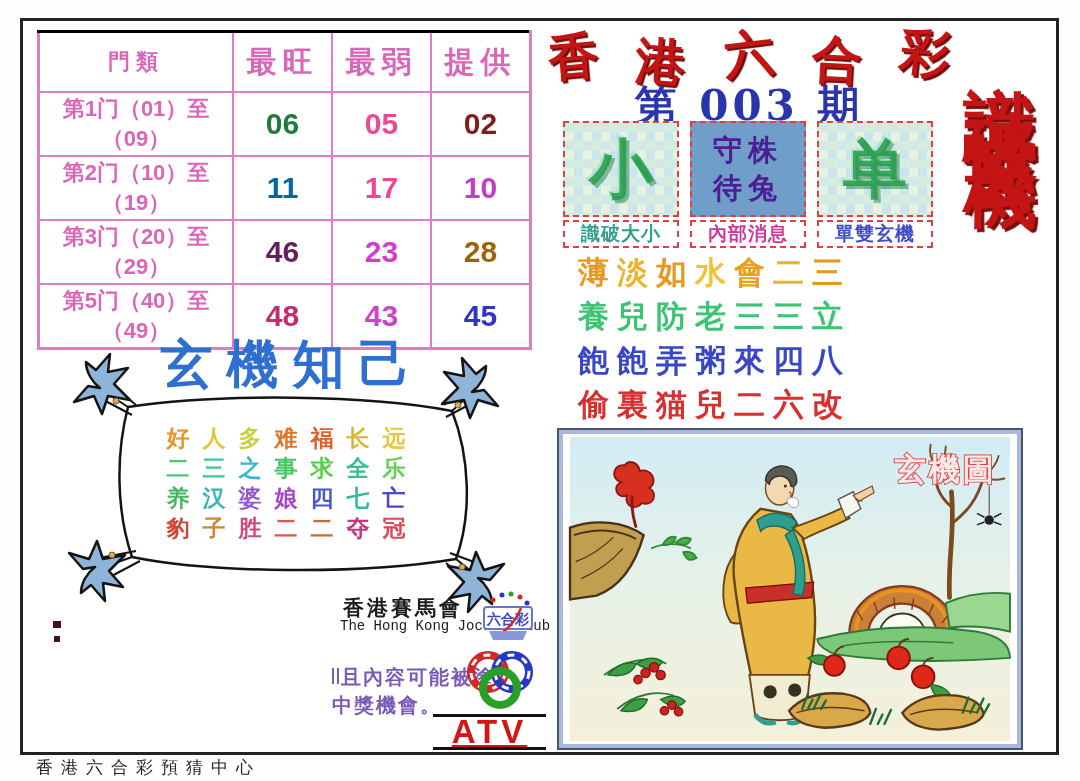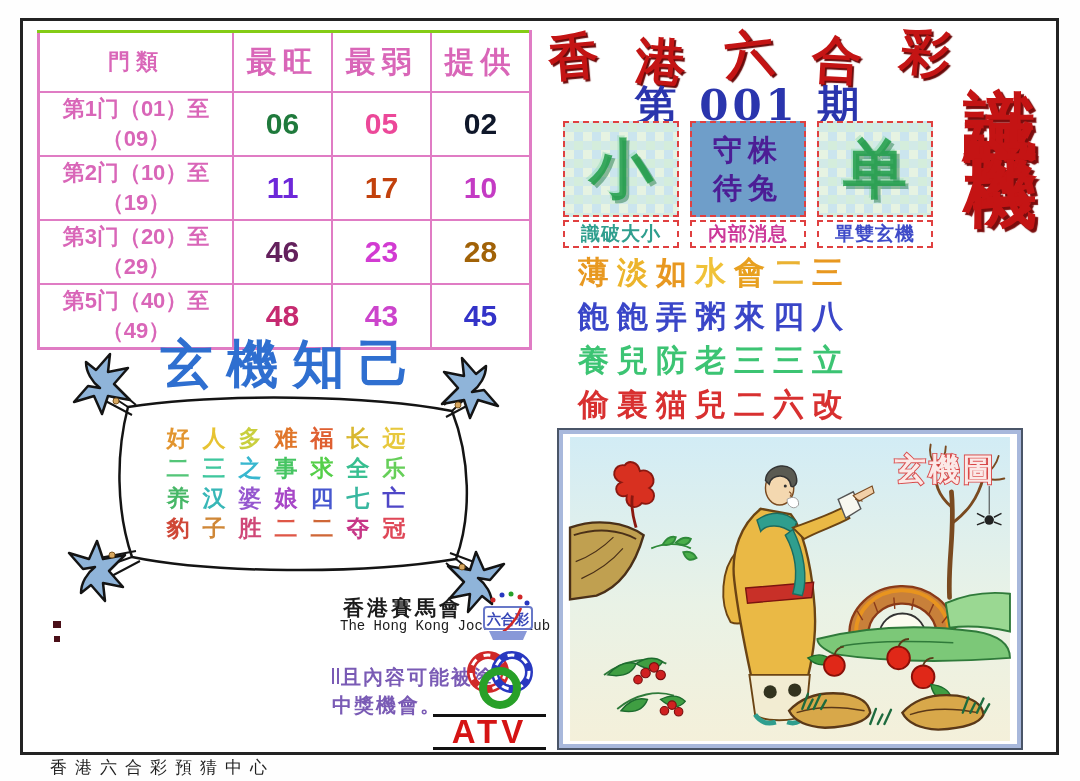--- a/index.html
+++ b/index.html
@@ -6,21 +6,21 @@
   .canvas{position:relative;width:1080px;height:781px;background:#fefefe;overflow:hidden;
           font-family:"Liberation Sans",sans-serif;}
   .frame{position:absolute;left:20px;top:18px;width:1033px;height:731px;border:3px solid #232323;background:#fff;}
 
   
   .ltable{position:absolute;left:37px;top:30px;border-collapse:collapse;}
   .ltable td{border:2px solid #e07cc4;text-align:center;vertical-align:middle;background:#fff;}
   .ltable .hdr{height:56px;color:#d966b8;font-size:30px;font-weight:bold;letter-spacing:6px;font-family:"Liberation Serif",serif;}
   .ltable .cat{width:190px;height:47px;color:#d966b8;font-size:22px;font-weight:600;}
   .ltable .num{width:95px;font-size:30px;font-weight:bold;}
-  .ltable tr:first-child td{border-top:3px solid #84cc16;}
+  .ltable tr:first-child td{border-top:3px solid #000000;}
   .ltable tr:last-child td{border-bottom:3px solid #e07cc4;}
   .ltable tr td:first-child{border-left:3px solid #e07cc4;}
   .ltable tr td:last-child{border-right:3px solid #e07cc4;}
 
   
   .banner-svg{position:absolute;left:40px;top:345px;}
   .banner-title{position:absolute;left:40px;top:330px;width:505px;text-align:center;
     font-family:"Liberation Serif",serif;font-weight:bold;font-size:52px;color:#2f6fd0;letter-spacing:14px;}
   .banner-poem{position:absolute;left:40px;top:424px;width:505px;text-align:center;
     font-family:"Liberation Serif",serif;font-weight:bold;font-size:23px;line-height:30px;letter-spacing:13px;}
@@ -76,48 +76,48 @@
   .marks .m2{width:6px;height:6px;margin-left:1px;}
   .jc-cn{position:absolute;left:343px;top:594px;font-size:21px;font-weight:bold;color:#1c1c1c;letter-spacing:3px;}
   .jc-en{position:absolute;left:340px;top:618px;font-size:14px;color:#1c1c1c;font-family:"Liberation Mono",monospace;}
   .jc-logo{position:absolute;left:477px;top:588px;}
   .notice{position:absolute;left:332px;top:663px;color:#7a5bb5;font-size:20px;font-weight:bold;line-height:28px;letter-spacing:2px;}
   .notice .l1::before{content:"";display:inline-block;width:7px;height:16px;margin-right:2px;
     background:linear-gradient(90deg,#7a5bb5 0 2px,transparent 2px 5px,#7a5bb5 5px 7px);}
   .atv-rings{position:absolute;left:448px;top:646px;}
   .atv-line{position:absolute;left:433px;width:113px;height:3px;background:#111;}
   .atv-text{position:absolute;left:433px;top:713px;width:113px;text-align:center;
-    font-size:33px;font-weight:bold;color:#d51414;letter-spacing:4px;}
-
-  .footer{position:absolute;left:50px;top:756px;font-size:17px;color:#1f1f1f;letter-spacing:8px;}
+    font-size:33px;font-weight:bold;color:#d51414;letter-spacing:4px;text-decoration:underline;}
+
+  .footer{position:absolute;left:36px;top:756px;font-size:17px;color:#1f1f1f;letter-spacing:8px;}
 </style>
 </head>
 <body>
 
 <div class="canvas">
   <div class="frame"></div>
 
   <table class="ltable">
     <tbody>
         <tr>
       <td class="hdr cat">門類</td>
       <td class="hdr num">最旺</td>
       <td class="hdr num">最弱</td>
       <td class="hdr num">提供</td>
     </tr>
     <tr>
       <td class="cat">第1门（01）至（09）</td>
       <td class="num" style="color: rgb(31, 122, 60);">06</td>
       <td class="num" style="color: #ec4899;">05</td>
-      <td class="num" style="color: #0f172a;">02</td>
+      <td class="num" style="color: #7f1d1d;">02</td>
     </tr>
     <tr>
       <td class="cat">第2门（10）至（19）</td>
-      <td class="num" style="color: #6d28d9; border-radius: 22px;">11</td>
-      <td class="num" style="color: #c2410c;">17</td>
+      <td class="num" style="color: #0369a1; border-radius: 22px;">11</td>
+      <td class="num" style="color: #ec4899;">17</td>
       <td class="num" style="color: rgb(196, 59, 196);">10</td>
     </tr>
     <tr>
       <td class="cat">第3门（20）至（29）</td>
       <td class="num" style="color: rgb(99, 32, 92);">46</td>
       <td class="num" style="color: rgb(210, 59, 210); margin-left: 31px;">23</td>
       <td class="num" style="color: #a16207;">28</td>
     </tr>
     <tr>
       <td class="cat">第5门（40）至（49）</td>
@@ -161,21 +161,21 @@
     <div><span style="color: rgb(207, 71, 55);">豹</span><span style="color: rgb(207, 135, 55);">子</span><span style="color: rgb(207, 71, 119);">胜</span><span style="color: rgb(223, 87, 71);">二</span><span style="color: rgb(207, 103, 55);">二</span><span style="color: rgb(199, 55, 135);">夺</span><span style="color: rgb(223, 71, 87);">冠</span></div>
   </div>
 
   <div class="brand-line">
       <span style="color: rgb(196, 20, 20);">香</span>
       <span style="color: rgb(196, 20, 20);">港</span>
       <span style="color: rgb(196, 20, 20);">六</span>
       <span style="color: rgb(196, 20, 20);">合</span>
       <span style="color: rgb(196, 20, 20);">彩</span>
     </div>
-  <div class="issue-line">第 001 期</div>
+  <div class="issue-line">第 003 期</div>
 
   <div class="boxes">
     <div class="tipbox">
       <div class="tip-img mosaic">
         <div class="big-char">小</div>
       </div>
       <div class="tip-label" style="color: rgb(47, 158, 142);">識破大小</div>
     </div>
     <div class="tipbox">
       <div class="tip-img blueimg">
@@ -187,22 +187,22 @@
     <div class="tipbox">
       <div class="tip-img mosaic">
         <div class="big-char">单</div>
       </div>
       <div class="tip-label" style="color: rgb(63, 75, 200);">單雙玄機</div>
     </div>
   </div>
 
   <div class="rpoem">
     <div class="pline"><span style="color: rgb(232, 152, 32);">薄</span><span style="color: rgb(236, 180, 44);">淡</span><span style="color: rgb(232, 152, 32);">如</span><span style="color: rgb(240, 194, 56);">水</span><span style="color: rgb(232, 160, 32);">會</span><span style="color: rgb(234, 178, 50);">二</span><span style="color: rgb(232, 152, 32);">三</span></div>
+    <div class="pline"><span style="color: rgb(60, 196, 115);">養</span><span style="color: rgb(60, 196, 115);">兒</span><span style="color: rgb(60, 196, 115);">防</span><span style="color: rgb(60, 196, 115);">老</span><span style="color: rgb(60, 196, 115);">三</span><span style="color: rgb(60, 196, 115);">三</span><span style="color: rgb(60, 196, 115);">立</span></div>
     <div class="pline"><span style="color: rgb(58, 70, 200);">飽</span><span style="color: rgb(58, 70, 200);">飽</span><span style="color: rgb(58, 70, 200);">弄</span><span style="color: rgb(58, 70, 200);">粥</span><span style="color: rgb(58, 70, 200);">來</span><span style="color: rgb(58, 70, 200);">四</span><span style="color: rgb(58, 70, 200);">八</span></div>
-    <div class="pline"><span style="color: rgb(60, 196, 115);">養</span><span style="color: rgb(60, 196, 115);">兒</span><span style="color: rgb(60, 196, 115);">防</span><span style="color: rgb(60, 196, 115);">老</span><span style="color: rgb(60, 196, 115);">三</span><span style="color: rgb(60, 196, 115);">三</span><span style="color: rgb(60, 196, 115);">立</span></div>
     <div class="pline"><span style="color: rgb(216, 48, 48);">偷</span><span style="color: rgb(216, 48, 48);">裏</span><span style="color: rgb(216, 48, 48);">猫</span><span style="color: rgb(216, 48, 48);">兒</span><span style="color: rgb(216, 48, 48);">二</span><span style="color: rgb(216, 48, 48);">六</span><span style="color: rgb(216, 48, 48);">改</span></div>
   </div>
 
   <div class="side-title">識破玄機</div>
 
   <div class="pic">
     <svg viewBox="0 0 466 322">
       <defs>
         <linearGradient id="sky" x1="0" y1="0" x2="0" y2="1">
           <stop offset="0" stop-color="#d2ecf5"></stop>

